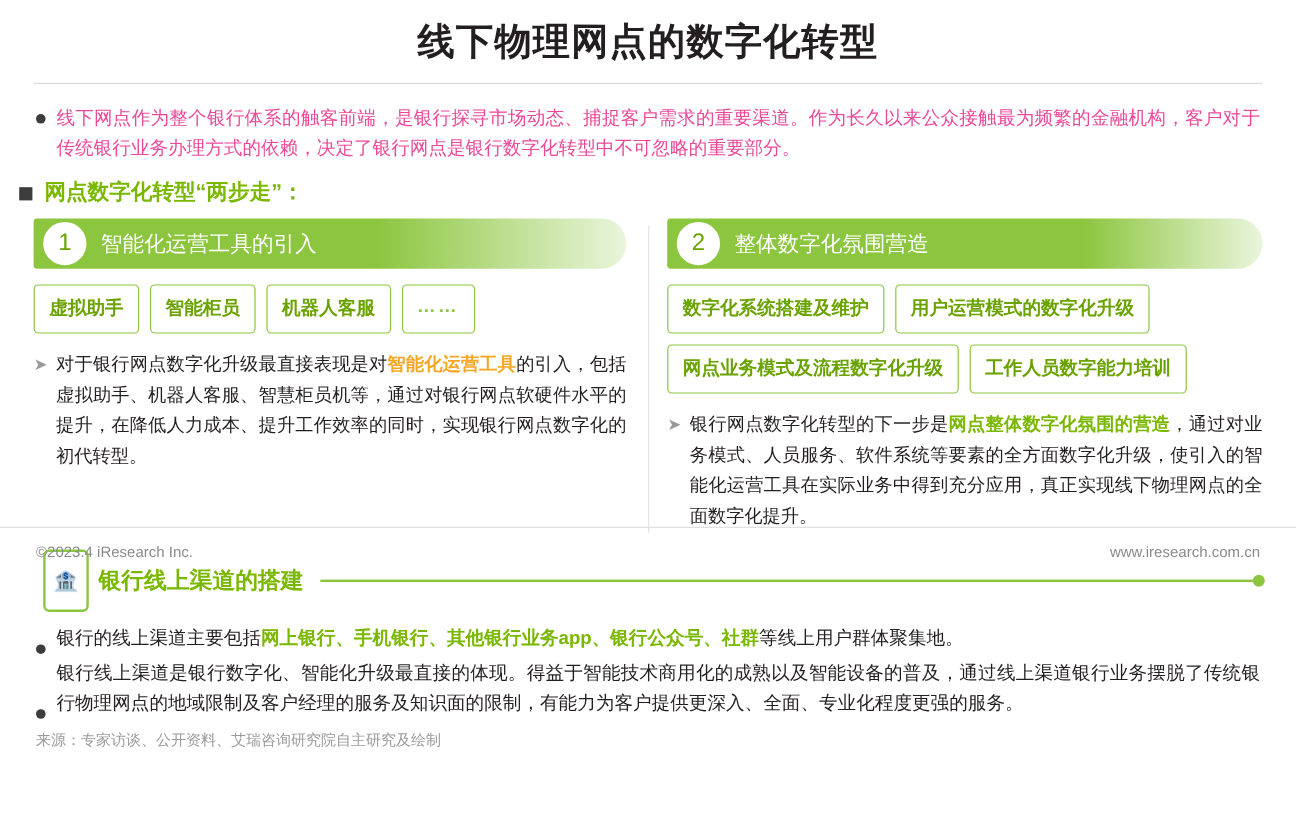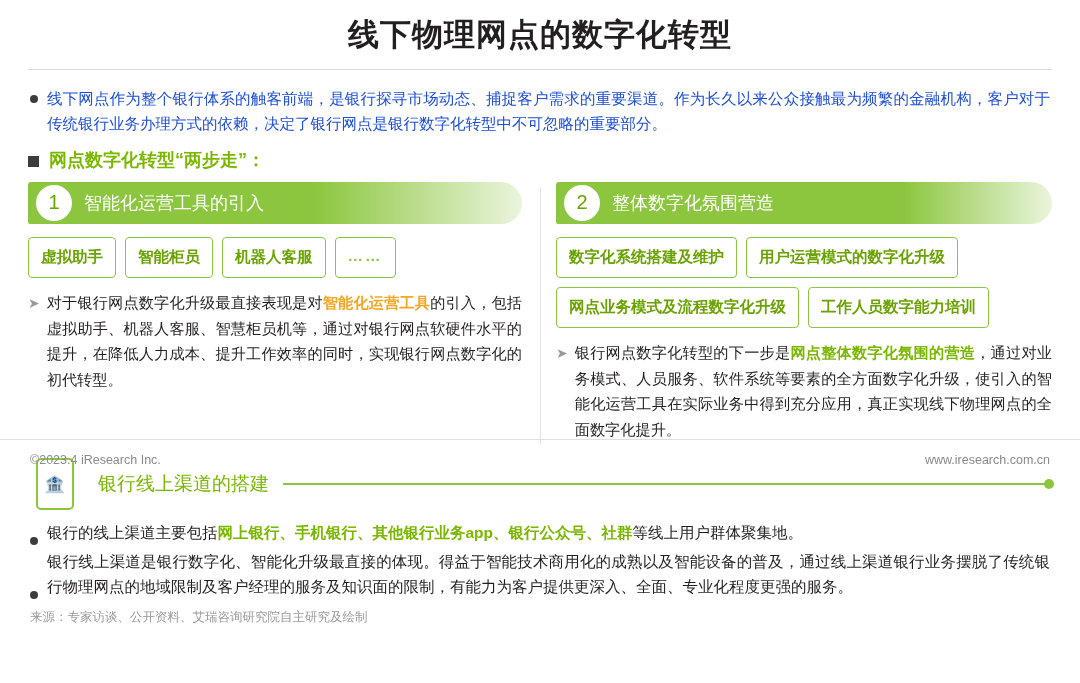--- a/index.html
+++ b/index.html
@@ -55,25 +55,25 @@
     width: 11px;
     height: 11px;
     background: #3c3c3c;
     margin-top: 8px;
     margin-right: 10px;
     flex: 0 0 auto;
   }
   .intro-text {
     font-size: 15.5px;
     line-height: 1.62;
-    color: #1d4ed8;
+    color: #ec4899;
     text-align: justify;
   }
   .step-heading {
-    margin: 12px 30px 0 28px;
+    margin: 12px 30px 0 16px;
     display: flex;
     align-items: flex-start;
   }
   .step-heading .label {
     font-size: 18px;
     font-weight: bold;
     color: #7ab800;
   }
   
   .cols {
@@ -193,23 +193,23 @@
     justify-content: center;
     background: #ffffff;
   }
   .phone-icon .bank {
     color: #8cc63f;
     font-size: 17px;
     line-height: 1;
   }
   .online-title {
     color: #7ab800;
-    font-weight: normal;
+    font-weight: bold;
     font-size: 19px;
-    margin-left: 24px;
+    margin-left: 8px;
     white-space: nowrap;
   }
   .green-line {
     flex: 1 1 auto;
     height: 2px;
     background: #8cc63f;
     margin-left: 14px;
     position: relative;
   }
   .green-line::after {

